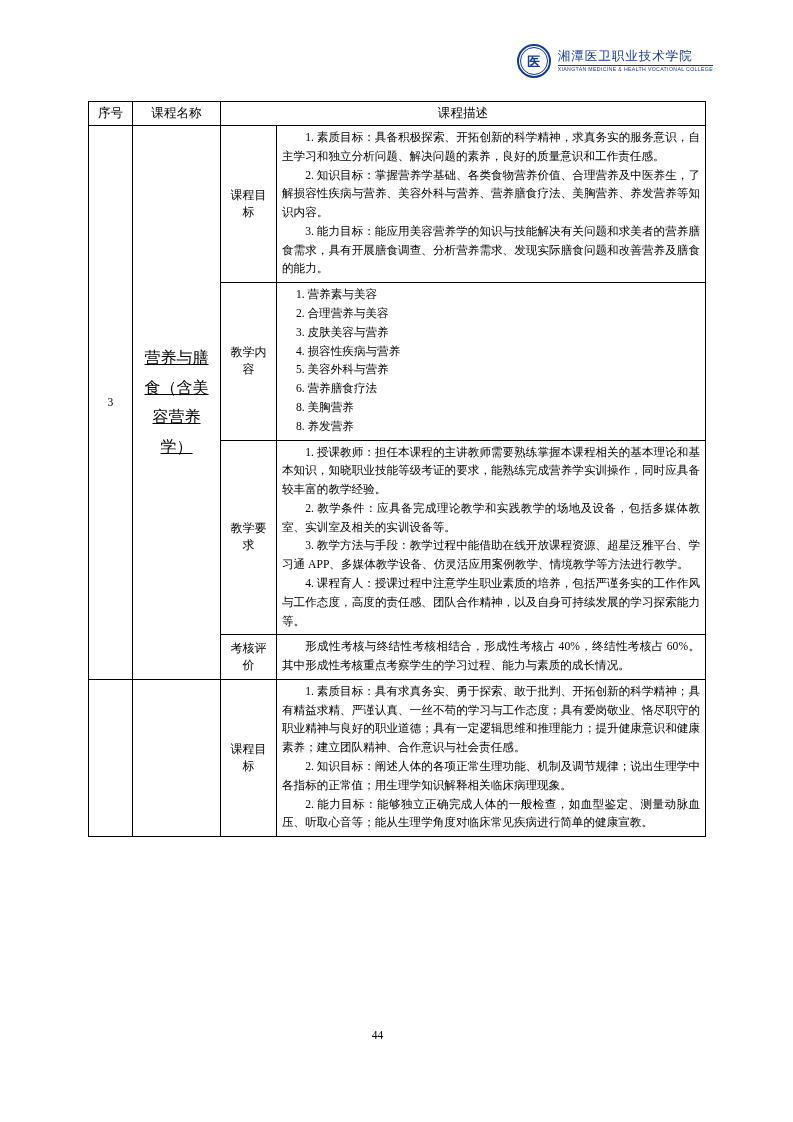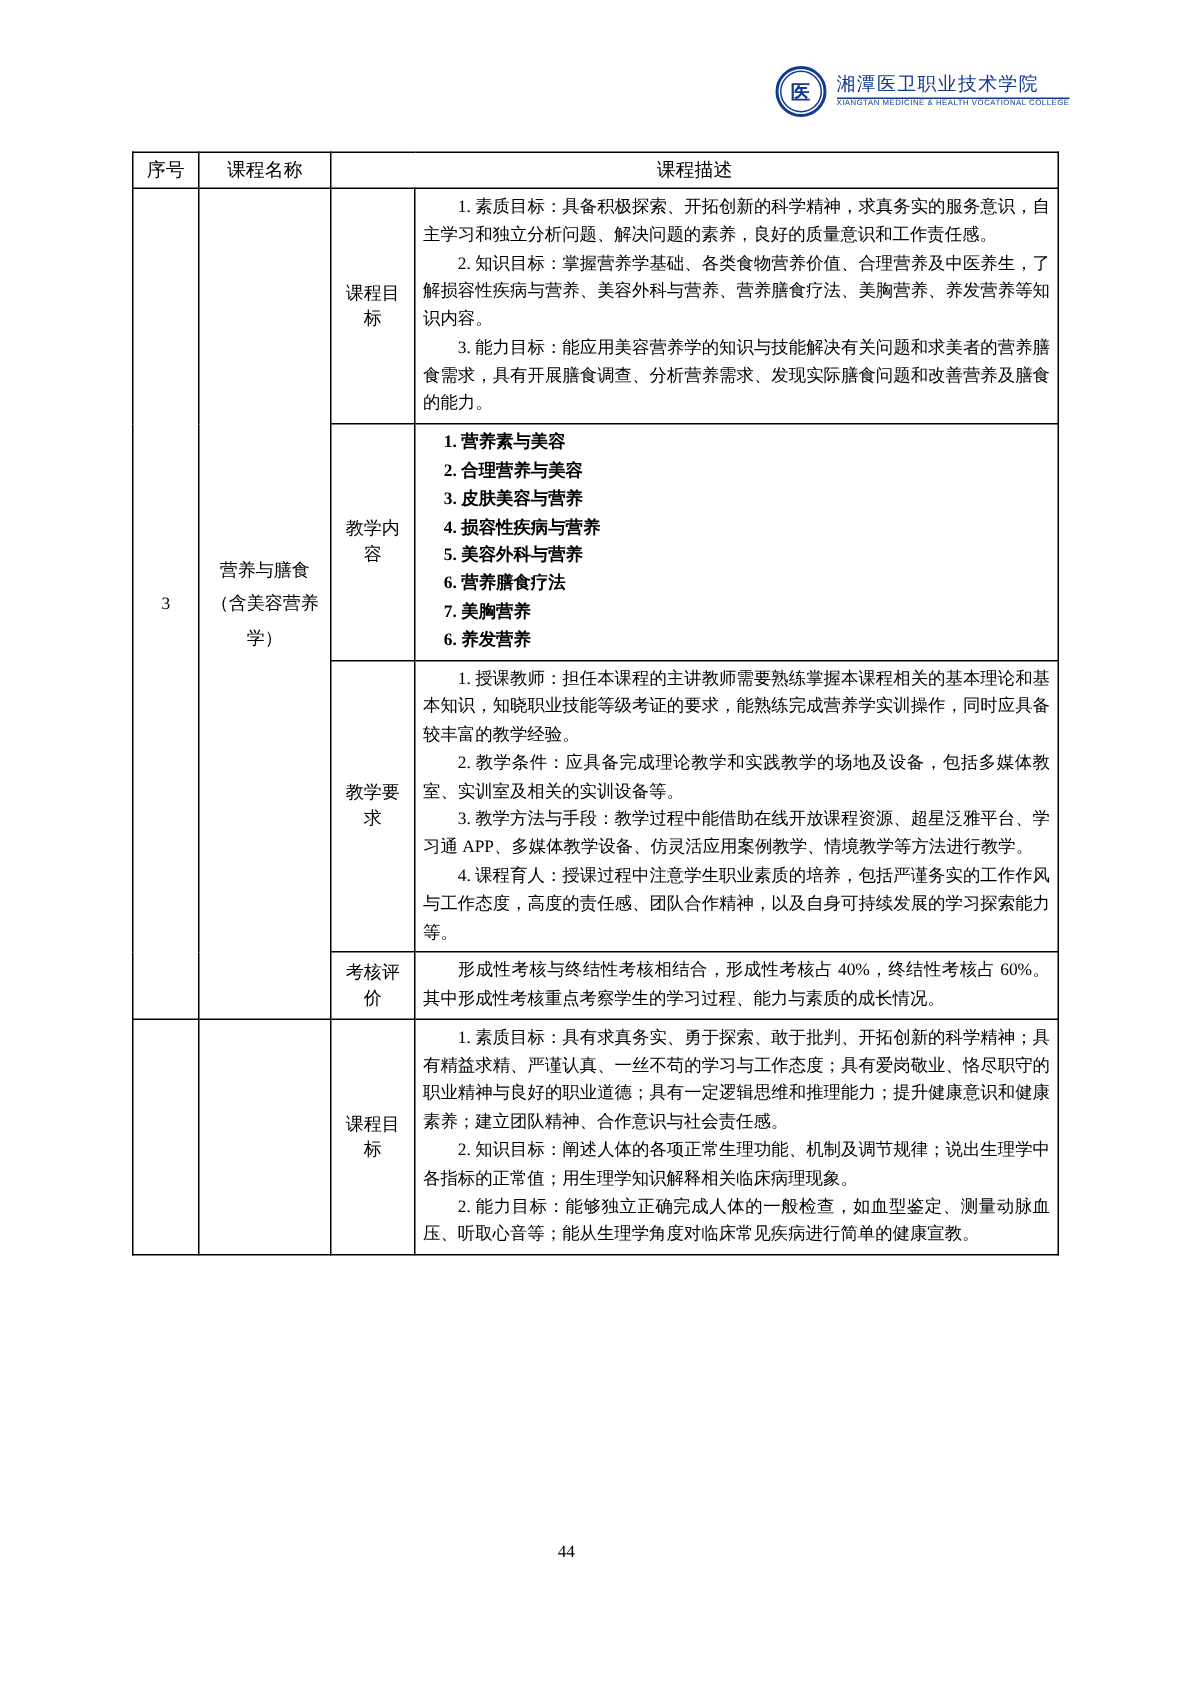--- a/index.html
+++ b/index.html
@@ -107,28 +107,29 @@
   td.center-v { text-align: center; margin-left: 25px; }
   .cell-body {
     line-height: 1.62;
     text-align: justify;
     text-justify: inter-ideograph;
   }
   .cell-body p {
     margin: 0;
   }
   .indent2 { text-indent: 2em; }
-  .list-line { margin: 0; line-height: 1.62; text-indent: 1.2em; font-weight: bold; }
+  .list-line { margin: 0; line-height: 1.62; text-indent: 1.2em; }
   .sub-label {
     line-height: 1.45;
     font-size: 12px;
   }
   .name-cell {
     line-height: 1.85;
-    font-size: 12px;
+    font-size: 16px;
+    text-decoration: underline;
   }
   
   .page-number {
     position: absolute;
     top: 1029px;
     left: 0;
     width: 755px;
     text-align: center;
     font-size: 11.5px;
     font-family: "Liberation Serif", serif;
@@ -177,22 +178,22 @@
       </tr>
       <tr>
         <td class="center-v sub-label">教学内容</td>
         <td class="cell-body">
           <p class="list-line">1. 营养素与美容</p>
           <p class="list-line">2. 合理营养与美容</p>
           <p class="list-line">3. 皮肤美容与营养</p>
           <p class="list-line">4. 损容性疾病与营养</p>
           <p class="list-line">5. 美容外科与营养</p>
           <p class="list-line">6. 营养膳食疗法</p>
-          <p class="list-line">7. 美胸营养</p>
-          <p class="list-line">6. 养发营养</p>
+          <p class="list-line">8. 美胸营养</p>
+          <p class="list-line">8. 养发营养</p>
         </td>
       </tr>
       <tr>
         <td class="center-v sub-label">教学要求</td>
         <td class="cell-body">
           <p class="indent2">1. 授课教师：担任本课程的主讲教师需要熟练掌握本课程相关的基本理论和基本知识，知晓职业技能等级考证的要求，能熟练完成营养学实训操作，同时应具备较丰富的教学经验。</p>
           <p class="indent2">2. 教学条件：应具备完成理论教学和实践教学的场地及设备，包括多媒体教室、实训室及相关的实训设备等。</p>
           <p class="indent2">3. 教学方法与手段：教学过程中能借助在线开放课程资源、超星泛雅平台、学习通 APP、多媒体教学设备、仿灵活应用案例教学、情境教学等方法进行教学。</p>
           <p class="indent2">4. 课程育人：授课过程中注意学生职业素质的培养，包括严谨务实的工作作风与工作态度，高度的责任感、团队合作精神，以及自身可持续发展的学习探索能力等。</p>
         </td>

